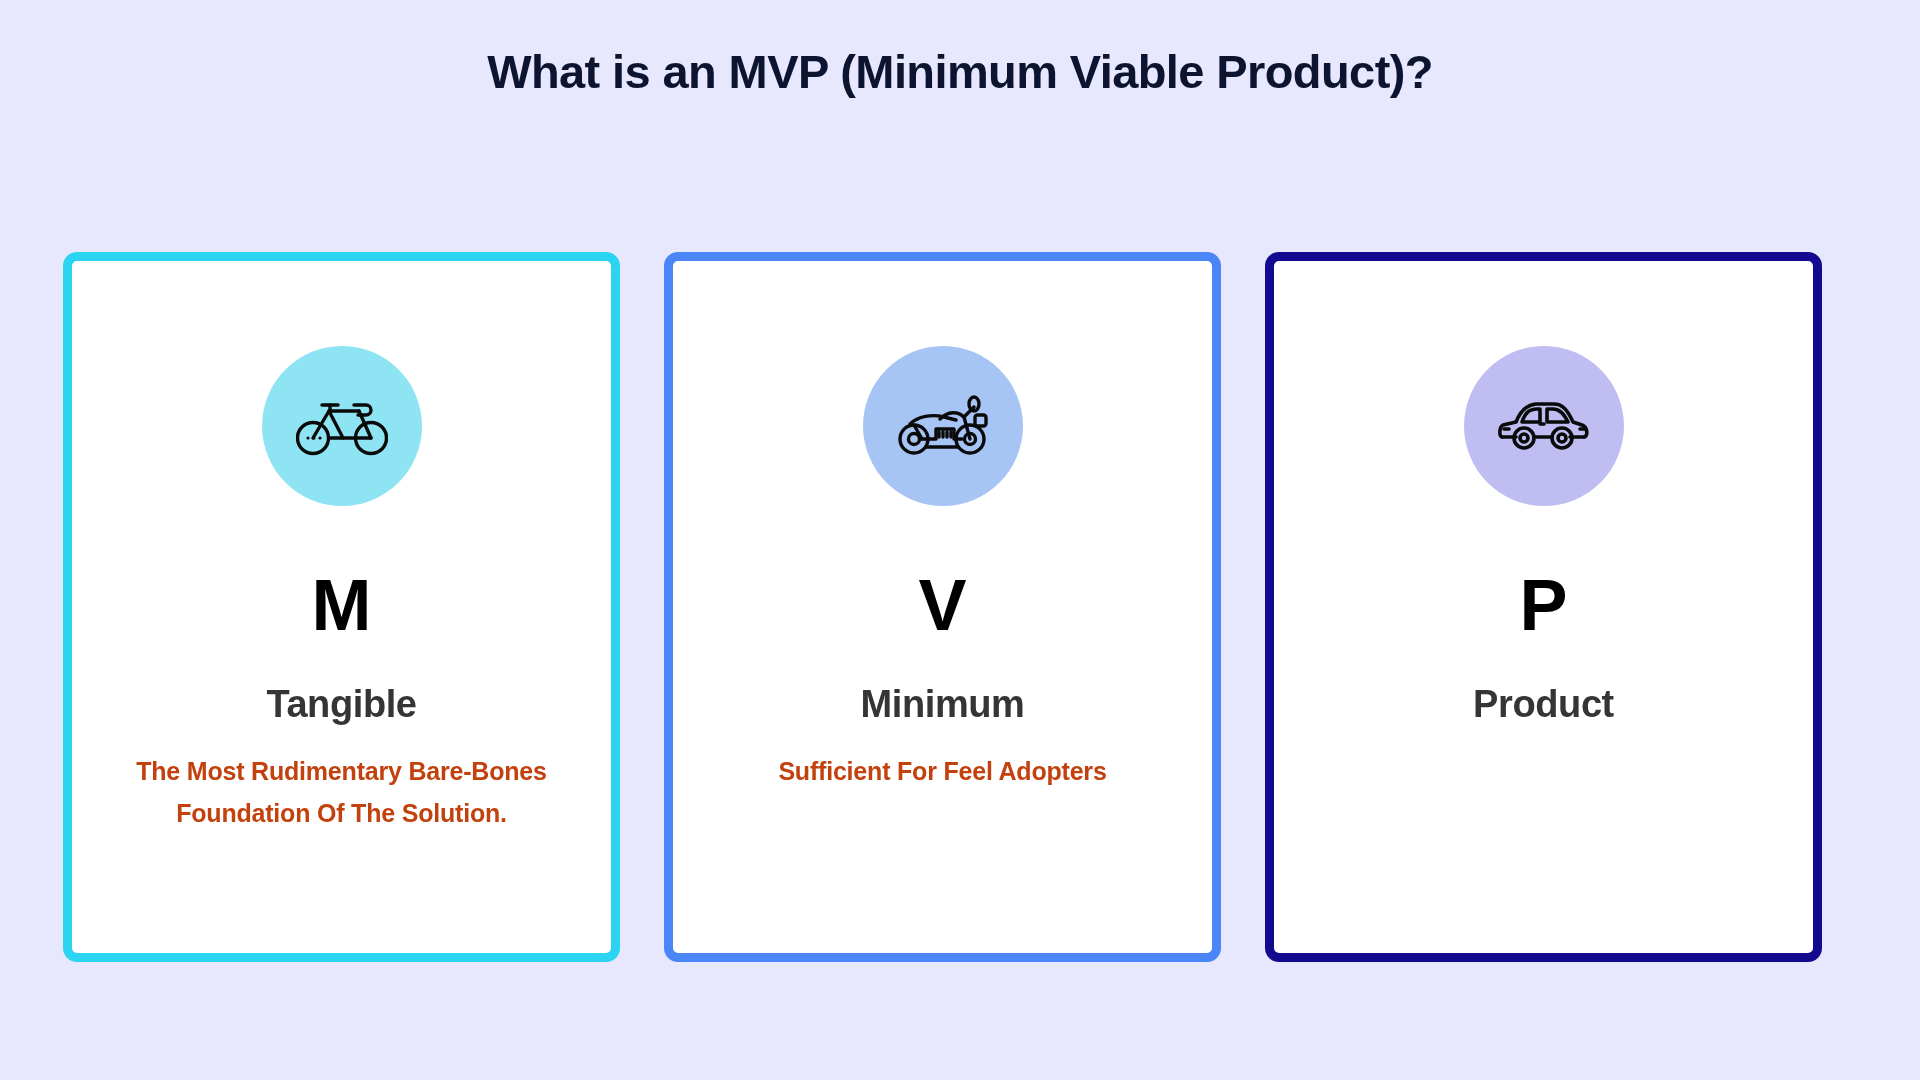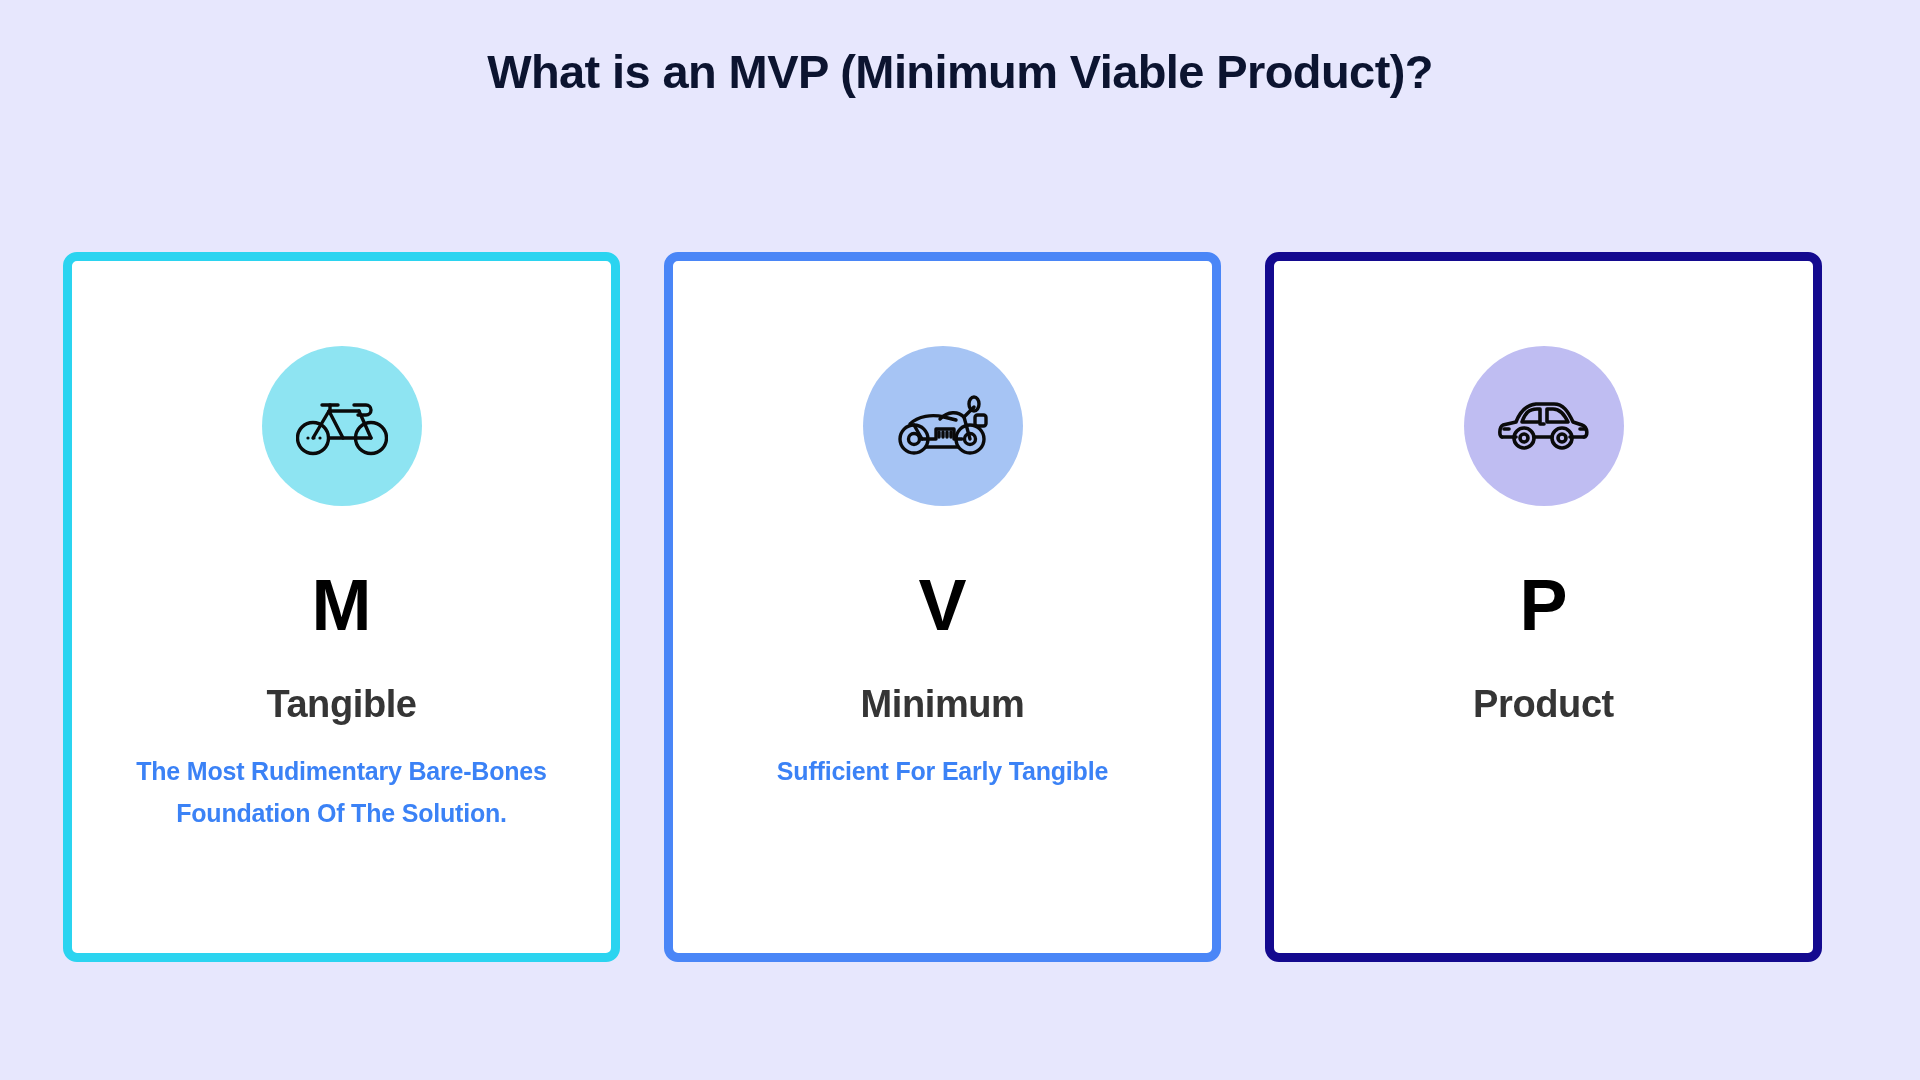--- a/index.html
+++ b/index.html
@@ -95,21 +95,21 @@
     letter-spacing: -0.4px;
     font-family: "Liberation Sans", sans-serif;
   }
   .card-desc {
     margin-top: 24px;
     width: 480px;
     text-align: center;
     font-size: 25px;
     line-height: 42px;
     font-weight: bold;
-    color: #3b82f6;
+    color: #c2410c;
     letter-spacing: -0.2px;
     font-family: "Liberation Sans", sans-serif;
   }
 </style>
 </head>
 <body>
 
 <div id="slide" style="background: rgb(231, 231, 253);">
 
   <div id="page-title" style="color: rgb(12, 20, 48);">What is an MVP (Minimum Viable Product)?</div>
@@ -156,21 +156,21 @@
             <path d="M43 39 L43 44 M47 39 L47 44 M51 39 L51 44 M55 39 L55 44"></path>
             <path d="M30 54 L62 54"></path>
             <path d="M68 24 L78 14"></path>
             <ellipse cx="78" cy="11" rx="5" ry="7"></ellipse>
             <rect x="79" y="22" width="11" height="11" rx="2.5"></rect>
           </svg>
         </span>
       </div>
       <div class="card-letter">V</div>
       <div class="card-subtitle">Minimum</div>
-      <div class="card-desc">Sufficient For Early Tangible</div>
+      <div class="card-desc">Sufficient For Feel Adopters</div>
     </div>
 
     <div class="card card-product" style="border-color: rgb(20, 10, 143);">
       <div class="icon-circle" style="background: rgb(191, 189, 242);">
         <span>
           <svg width="96" height="60" viewBox="0 0 96 60" fill="none" stroke="#0a0a0a" stroke-width="3.6" stroke-linecap="round" stroke-linejoin="round">
             <path d="M6 41 C3 41 3 31 7 29 L20 26 C24 16 30 9 40 8 L58 8 C67 8 72 15 77 26 L86 29 C92 31 92 41 88 41"></path>
             <path d="M6 41 L20 41"></path>
             <path d="M38 41 L56 41"></path>
             <path d="M74 41 L88 41"></path>

